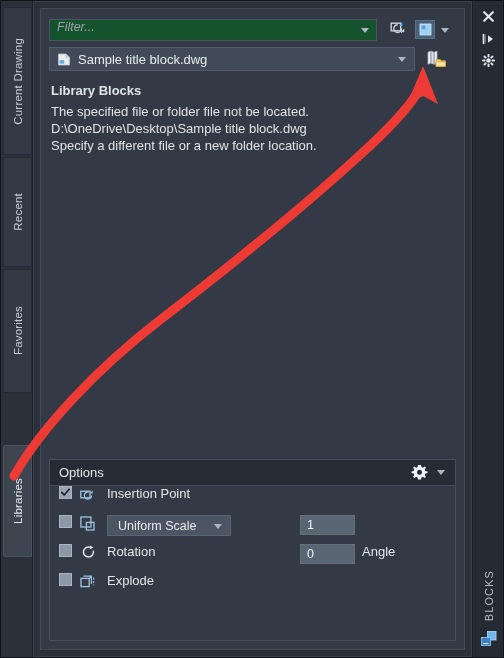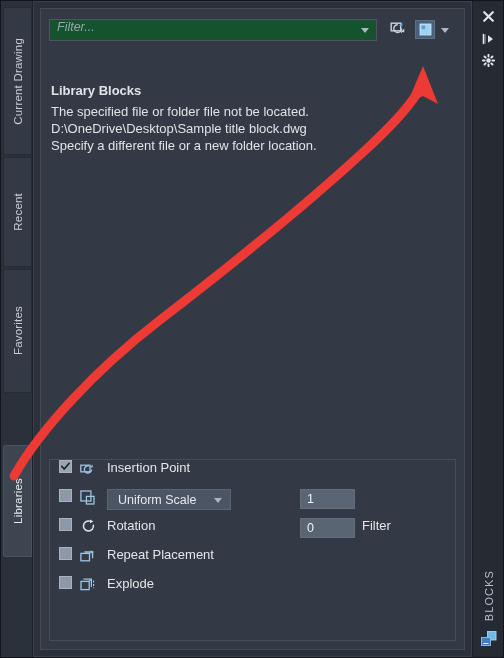--- a/index.html
+++ b/index.html
@@ -460,30 +460,69 @@
 
         <div class="tb-thumb-btn" style="left:366px;">
           <svg width="13" height="13" viewBox="0 0 13 13">
             <rect x="1" y="1" width="11" height="11" fill="#9ed2f2" stroke="#cfe9fb" stroke-width="0.8"></rect>
             <rect x="2.6" y="2.6" width="3.6" height="3.6" fill="#5e9cd0"></rect>
           </svg>
         </div>
         <span class="caret-dn tb-split-caret" style="left:392px;"></span>
       </div>
 
+      <div class="file-row">
+        <div class="file-combo">
+          <span style="margin-left:7px;display:flex;">
+            <svg width="15" height="15" viewBox="0 0 15 15">
+              <path d="M1.5 2 L9 2 L12.5 5.2 L12.5 13 L1.5 13 Z" fill="#e8edf2" stroke="#b9c3cd" stroke-width="0.8"></path>
+              <path d="M9 2 L9 5.2 L12.5 5.2" fill="#c6d0da" stroke="#b9c3cd" stroke-width="0.8"></path>
+              <rect x="2.6" y="8.2" width="4.6" height="3.4" fill="#63a9da"></rect>
+            </svg>
+          </span>
+          <span class="fname">Sample title block.dwg</span>
+          <span class="caret-dn file-caret"></span>
+        </div>
+
+        <div class="lib-browse">
+          <svg width="21" height="20" viewBox="0 0 21 20">
+            <path d="M2 3.2 L4.6 2.2 L4.6 14.2 L2 15.2 Z" fill="#eef2f6" stroke="#aab4bf" stroke-width="0.8"></path>
+            <path d="M5.2 2.2 L7.8 3.2 L7.8 15.2 L5.2 14.2 Z" fill="#dde4eb" stroke="#aab4bf" stroke-width="0.8"></path>
+            <path d="M8.4 3.2 L11 2.2 L11 14.2 L8.4 15.2 Z" fill="#eef2f6" stroke="#aab4bf" stroke-width="0.8"></path>
+            <path d="M10 10.4 L14.2 10.4 L15.2 11.8 L19.4 11.8 L19.4 17.4 L10 17.4 Z" fill="#f3cf6e" stroke="#c9a440" stroke-width="0.8"></path>
+            <path d="M10 12.8 L19.4 12.8 L19.4 17.4 L10 17.4 Z" fill="#ffe49a" stroke="#c9a440" stroke-width="0.7"></path>
+          </svg>
+        </div>
+      </div>
 
       <div class="msg">
         <div class="hdr">Library Blocks</div>
         <div class="line">The specified file or folder file not be located.</div>
         <div class="line">D:\OneDrive\Desktop\Sample title block.dwg</div>
         <div class="line">Specify a different file or a new folder location.</div>
       </div>
 
       <div class="options">
 
+        <div class="options-hdr">
+          <span class="title">Options</span>
+
+          <span class="gear-btn">
+            <svg width="17" height="17" viewBox="0 0 17 17">
+              <path d="M8.5 1 L10 1 L10.4 3.1 L11.9 3.8 L13.7 2.6 L14.9 3.8 L13.7 5.6
+                       L14.4 7.1 L16.5 7.5 L16.5 9 L14.4 9.4 L13.7 10.9 L14.9 12.7
+                       L13.7 13.9 L11.9 12.7 L10.4 13.4 L10 15.5 L8.5 15.5 L7 15.5
+                       L6.6 13.4 L5.1 12.7 L3.3 13.9 L2.1 12.7 L3.3 10.9 L2.6 9.4
+                       L0.5 9 L0.5 7.5 L2.6 7.1 L3.3 5.6 L2.1 3.8 L3.3 2.6 L5.1 3.8
+                       L6.6 3.1 L7 1 Z" fill="#f0f3f7"></path>
+              <circle cx="8.5" cy="8.25" r="2.5" fill="#262c35"></circle>
+            </svg>
+          </span>
+          <span class="caret-dn gear-caret"></span>
+        </div>
 
         <div class="opt-row">
           <span class="cb checked">
             <svg class="tick" viewBox="0 0 9 9">
               <path d="M0.8 4.4 L3.2 7 L8.2 1.3" fill="none" stroke="#1d2229" stroke-width="1.7" stroke-linecap="round" stroke-linejoin="round"></path>
             </svg>
           </span>
           <span class="opt-icn">
             <svg width="19" height="15" viewBox="0 0 19 15">
               <rect x="0.8" y="3.2" width="9.2" height="6.6" fill="none" stroke="#9fc4e4" stroke-width="1.3"></rect>
@@ -520,36 +559,23 @@
           <span class="opt-icn">
             <svg width="16" height="16" viewBox="0 0 16 16">
               <path d="M12.4 6.2 a5 5 0 1 1 -3.6 -4.05" fill="none" stroke="#dfe5ec" stroke-width="1.5" stroke-linecap="round"></path>
               <path d="M9.1 0.4 L12.4 2.5 L8.9 4.2 Z" fill="#dfe5ec"></path>
             </svg>
           </span>
           <span class="opt-lbl">Rotation</span>
           <span class="numfield" style="left:250px;">
             <span class="v">0</span>
           </span>
-          <span class="angle-lbl">Filter</span>
-        </div>
-
-        <div class="opt-row">
-          <span class="cb">
-            
-          </span>
-          <span class="opt-icn">
-            <svg width="18" height="16" viewBox="0 0 18 16">
-              <rect x="0.9" y="5.4" width="8.6" height="7.4" fill="none" stroke="#9fc4e4" stroke-width="1.3"></rect>
-              <path d="M4.4 4 L12.6 4 L12.6 10.2" fill="none" stroke="#9fc4e4" stroke-width="1.3"></path>
-              <path d="M10.6 2.2 L13.8 4 L10.6 5.8 Z" fill="#9fc4e4"></path>
-            </svg>
-          </span>
-          <span class="opt-lbl">Repeat Placement</span>
-        </div>
+          <span class="angle-lbl">Angle</span>
+        </div>
+
 
         <div class="opt-row">
           <span class="cb">
             
           </span>
           <span class="opt-icn">
             <svg width="18" height="16" viewBox="0 0 18 16">
               <rect x="1" y="4.4" width="8.2" height="8.2" fill="none" stroke="#9fc4e4" stroke-width="1.3"></rect>
               <path d="M3.4 2.2 L11.4 2.2 L11.4 10" fill="none" stroke="#9fc4e4" stroke-width="1.2"></path>
               <path d="M9.2 4.4 L11.4 2.2" fill="none" stroke="#9fc4e4" stroke-width="1.2"></path>

